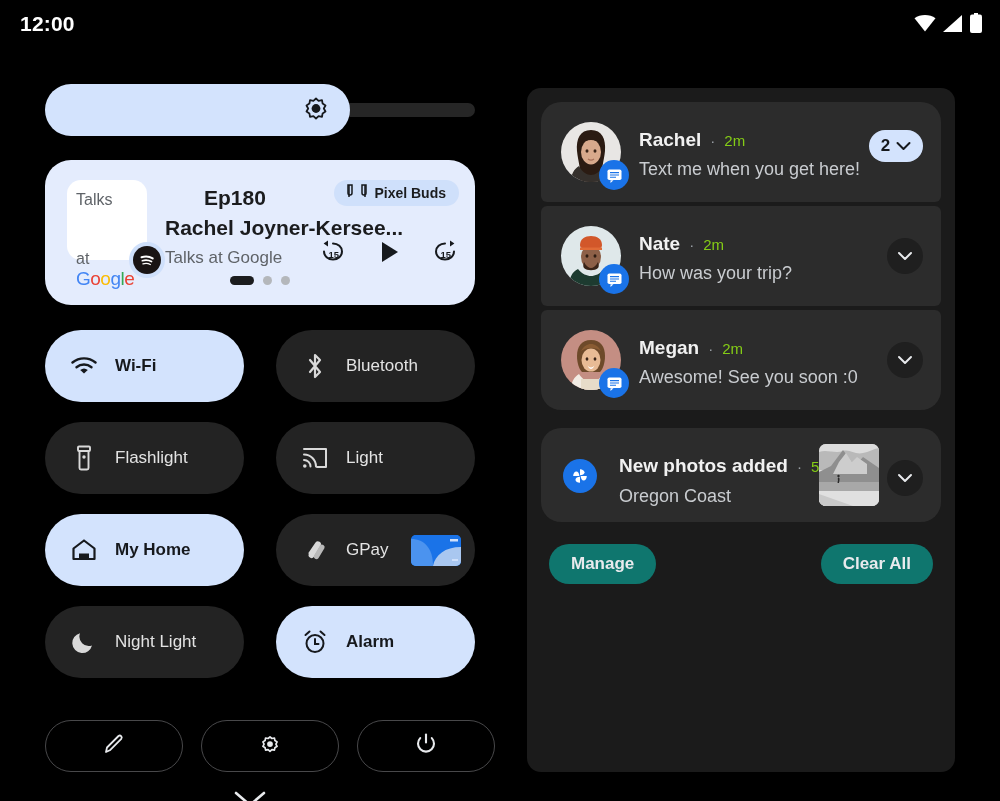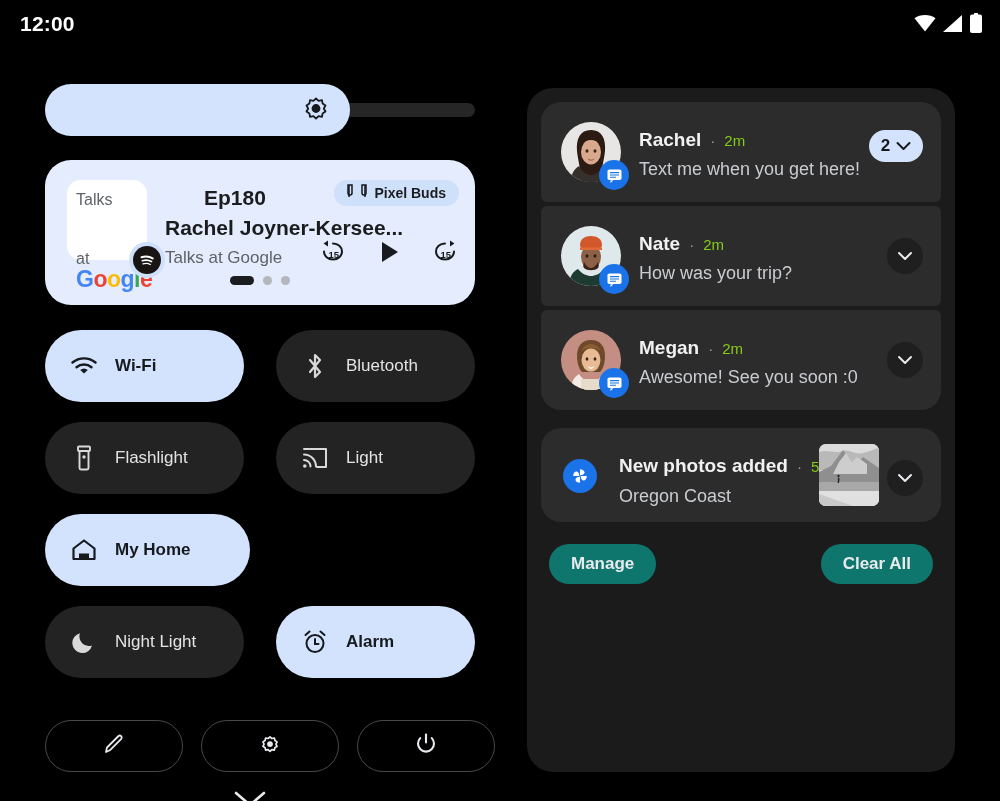--- a/index.html
+++ b/index.html
@@ -43,21 +43,21 @@
     position: absolute; left: 45px; top: 108px; width: 430px; height: 145px;
     background: #e4ecfd; border-radius: 26px;
   }
   .album-art {
     position: absolute; left: 22px; top: 20px; width: 80px; height: 80px;
     background: #fff; border-radius: 14px;
     display: flex; flex-direction: column; justify-content: center;
     padding-left: 9px;
   }
   .album-line { font-size: 16px; color: #5f6368; line-height: 19px; font-weight: 400; margin-top: 40px; }
-  .g-logo { font-size: 23px; font-weight: bold; line-height: 22px; letter-spacing: -.5px; }
+  .g-logo { font-size: 19px; font-weight: normal; line-height: 22px; letter-spacing: -.5px; }
   .g-logo span:nth-child(1) { color: #4285f4; }
   .g-logo span:nth-child(2) { color: #ea4335; }
   .g-logo span:nth-child(3) { color: #fbbc05; }
   .g-logo span:nth-child(4) { color: #4285f4; }
   .g-logo span:nth-child(5) { color: #34a853; }
   .g-logo span:nth-child(6) { color: #ea4335; }
   .app-badge {
     position: absolute; left: 84px; top: 82px; width: 36px; height: 36px;
     border-radius: 50%; background: #cfe0fb;
     display: flex; align-items: center; justify-content: center;
@@ -116,21 +116,21 @@
   .fbtn {
     width: 138px; height: 52px; border-radius: 26px;
     border: 1px solid #48484a; background: #000;
     display: flex; align-items: center; justify-content: center;
   }
   .chevron-collapse { position: absolute; left: 0; width: 500px; top: 738px; display: flex; justify-content: center; }
 
   
   .notif-panel {
     position: absolute; left: 527px; top: 88px; width: 428px; height: 684px;
-    background: #1b1b1b; border-radius: 26px; padding: 14px;
+    background: #1b1b1b; border-radius: 14px; padding: 14px;
   }
   .notif-card {
     background: #2c2c2c; border-radius: 20px;
     position: relative; margin-bottom: 4px;
     height: 100px;
   }
   .notif-card.first { border-radius: 20px 20px 6px 6px; }
   .notif-card.mid { border-radius: 6px; }
   .notif-card.last-msg { border-radius: 6px 6px 20px 20px; }
   .notif-card.photos { border-radius: 20px; margin-top: 18px; height: 94px; }
@@ -337,20 +337,38 @@
 
       <div class="tile-row">
         <div class="tile on">
           <span class="tile-icon">
             <svg width="26" height="24" viewBox="0 0 26 24">
               <path d="M13 2.5 2.5 10.5V21h21V10.5z" fill="none" stroke="#16191d" stroke-width="2.2" stroke-linejoin="round"></path>
               <path d="M8 21v-5.5h10V21z" fill="#16191d"></path>
             </svg>
           </span>
           <span class="tile-label">My Home</span>
+        </div>
+        <div class="tile">
+          <span class="tile-icon">
+            <svg width="26" height="22" viewBox="0 0 26 22">
+              <path d="M6 14.5 13.5 3.5a3 3 0 0 1 5 3.3L12 17.8a3 3 0 0 1-5-3.3z" fill="#d9d9d9"></path>
+              <path d="M12 16.5 18 6.5a2.6 2.6 0 0 1 4.4 2.7l-6 10a2.6 2.6 0 0 1-4.4-2.7z" fill="#b9b9b9"></path>
+            </svg>
+          </span>
+          <span class="tile-label">GPay</span>
+          <span class="gpay-card">
+            <svg width="50" height="31" viewBox="0 0 50 31">
+              <rect width="50" height="31" fill="#1a73e8"></rect>
+              <path d="M0 4C14 4 22 14 22 31H0z" fill="#4b93ef"></path>
+              <path d="M50 12C34 12 24 20 22 31h28z" fill="#a9c7f0"></path>
+              <rect x="39" y="4" width="8" height="2.5" fill="#cfe0fb"></rect>
+              <rect x="41" y="24" width="6" height="2" fill="#cfe0fb"></rect>
+            </svg>
+          </span>
         </div>
       </div>
 
       <div class="tile-row">
         <div class="tile">
           <span class="tile-icon">
             <svg width="24" height="24" viewBox="0 0 24 24">
               <path d="M20 15.5A9.5 9.5 0 0 1 8 3.3a10 10 0 1 0 12 12.2z" fill="#d9d9d9"></path>
             </svg>
           </span>

